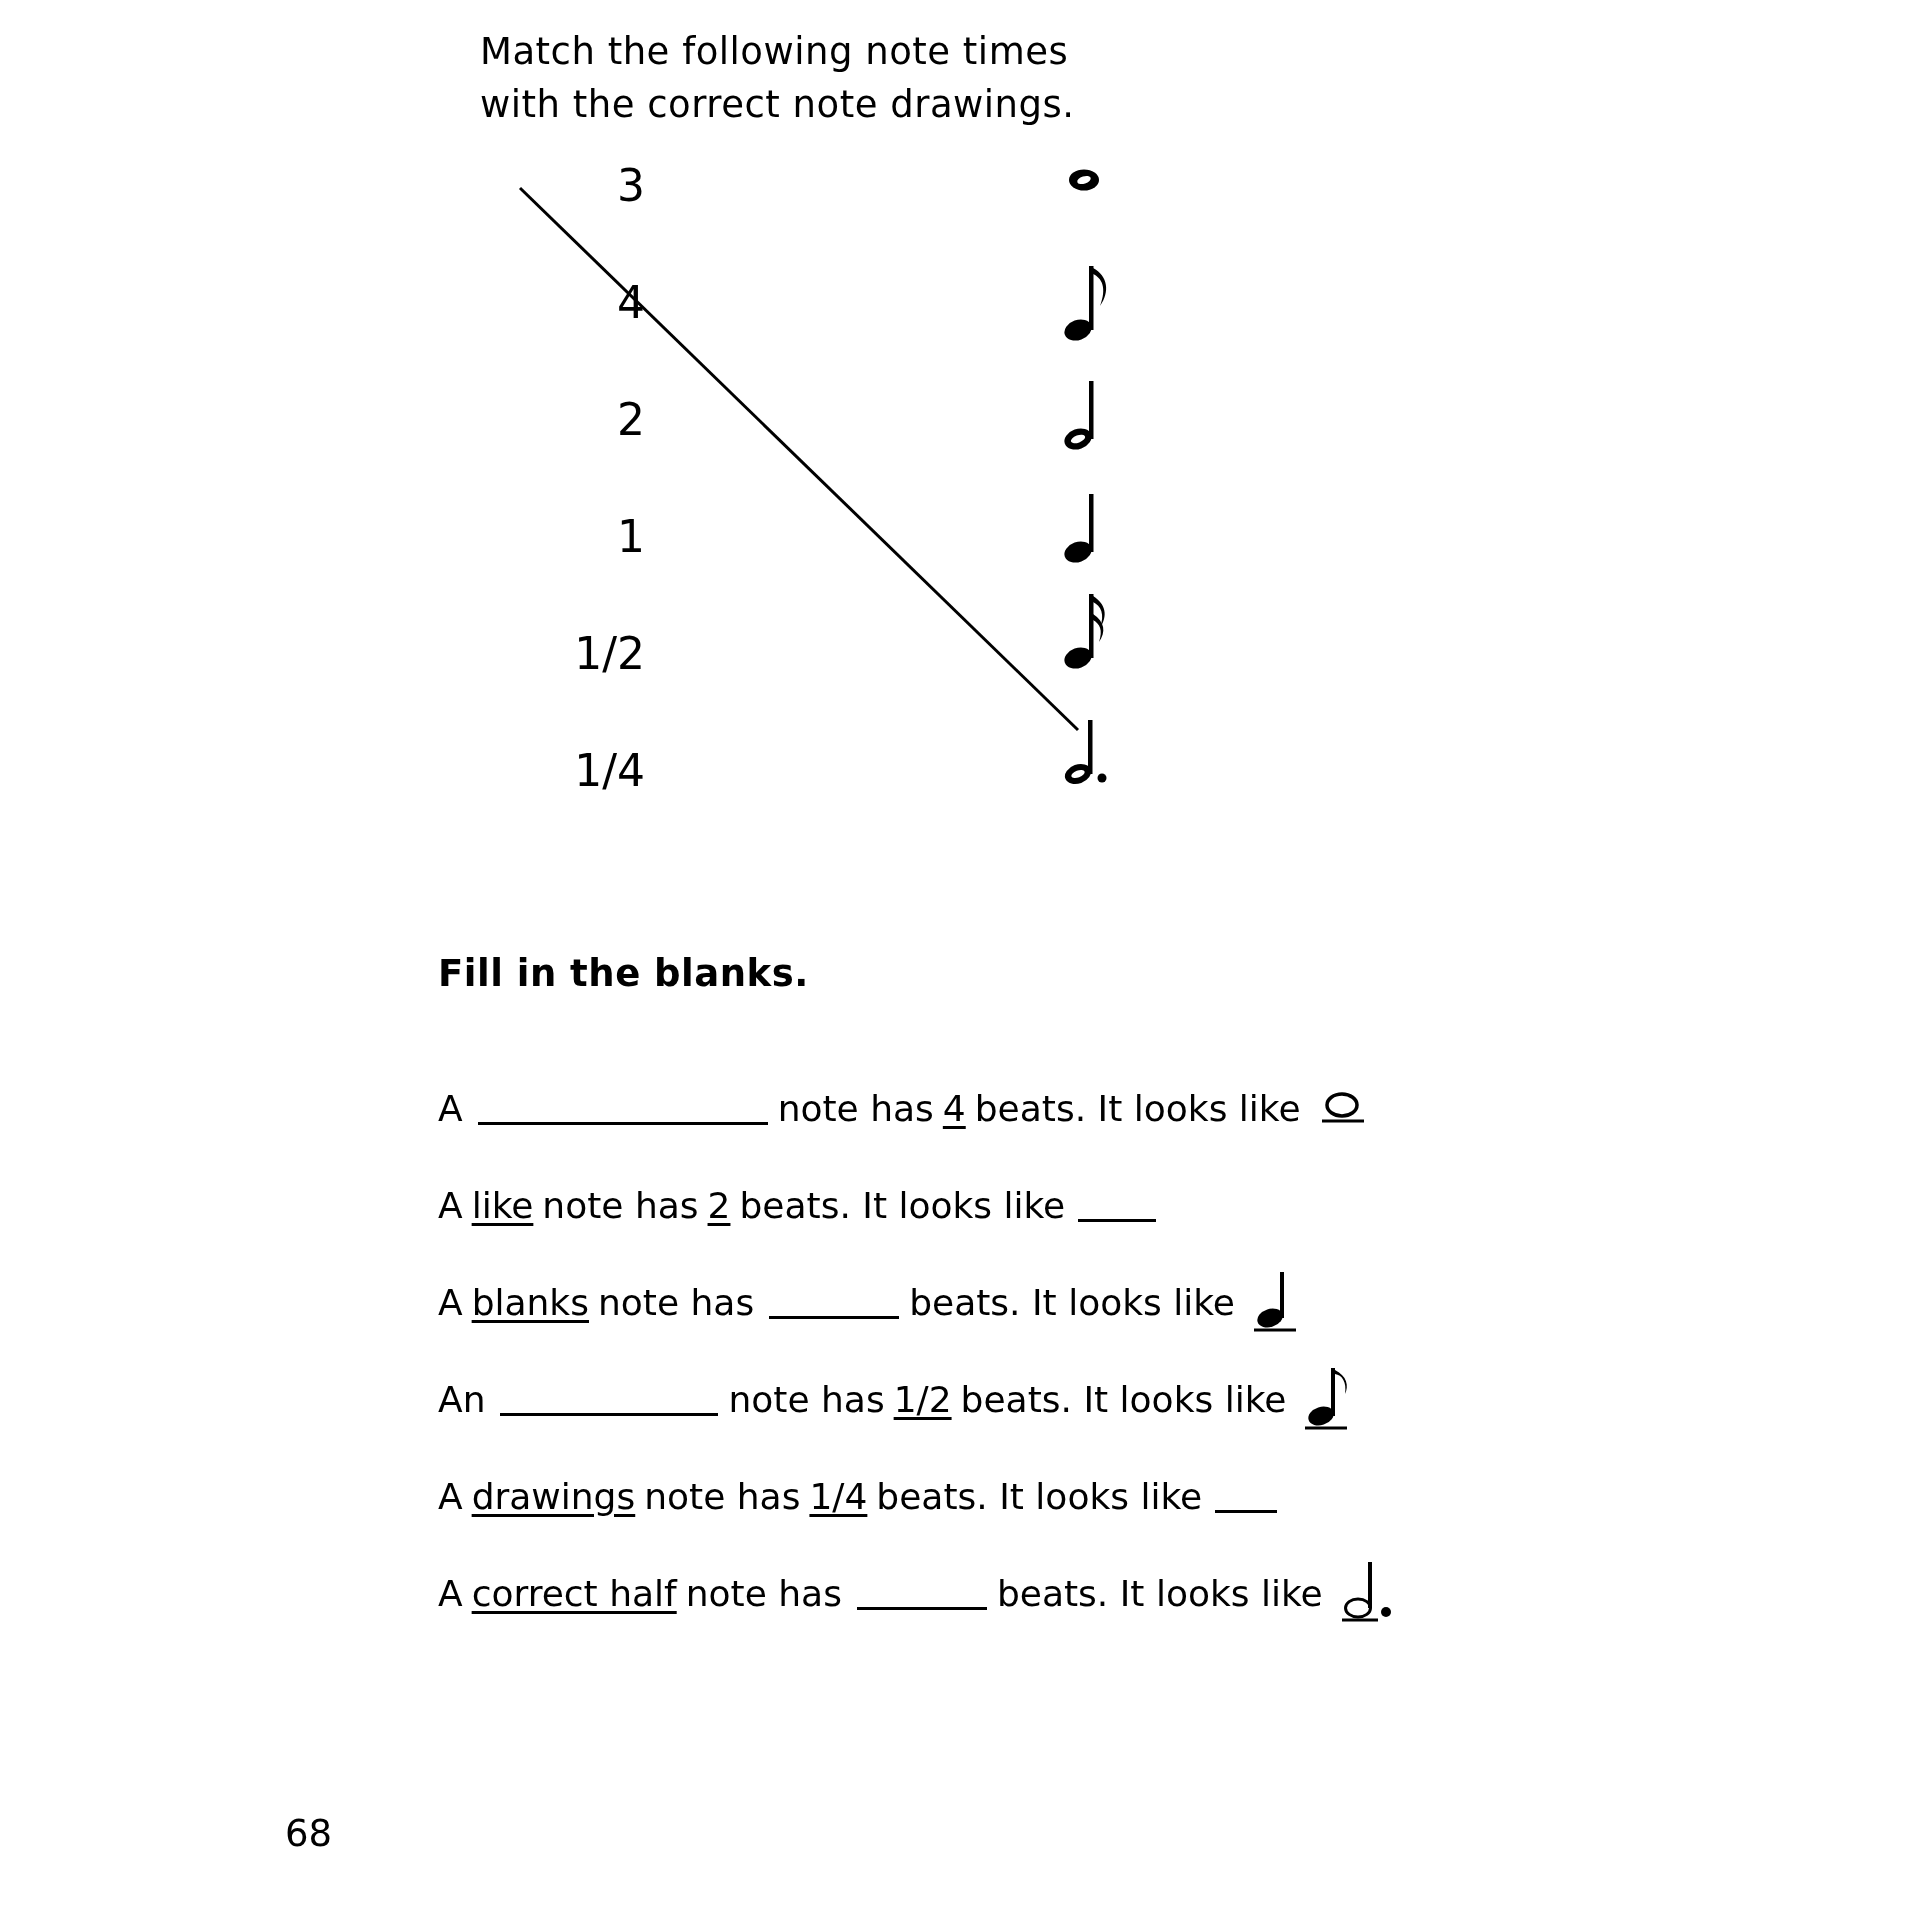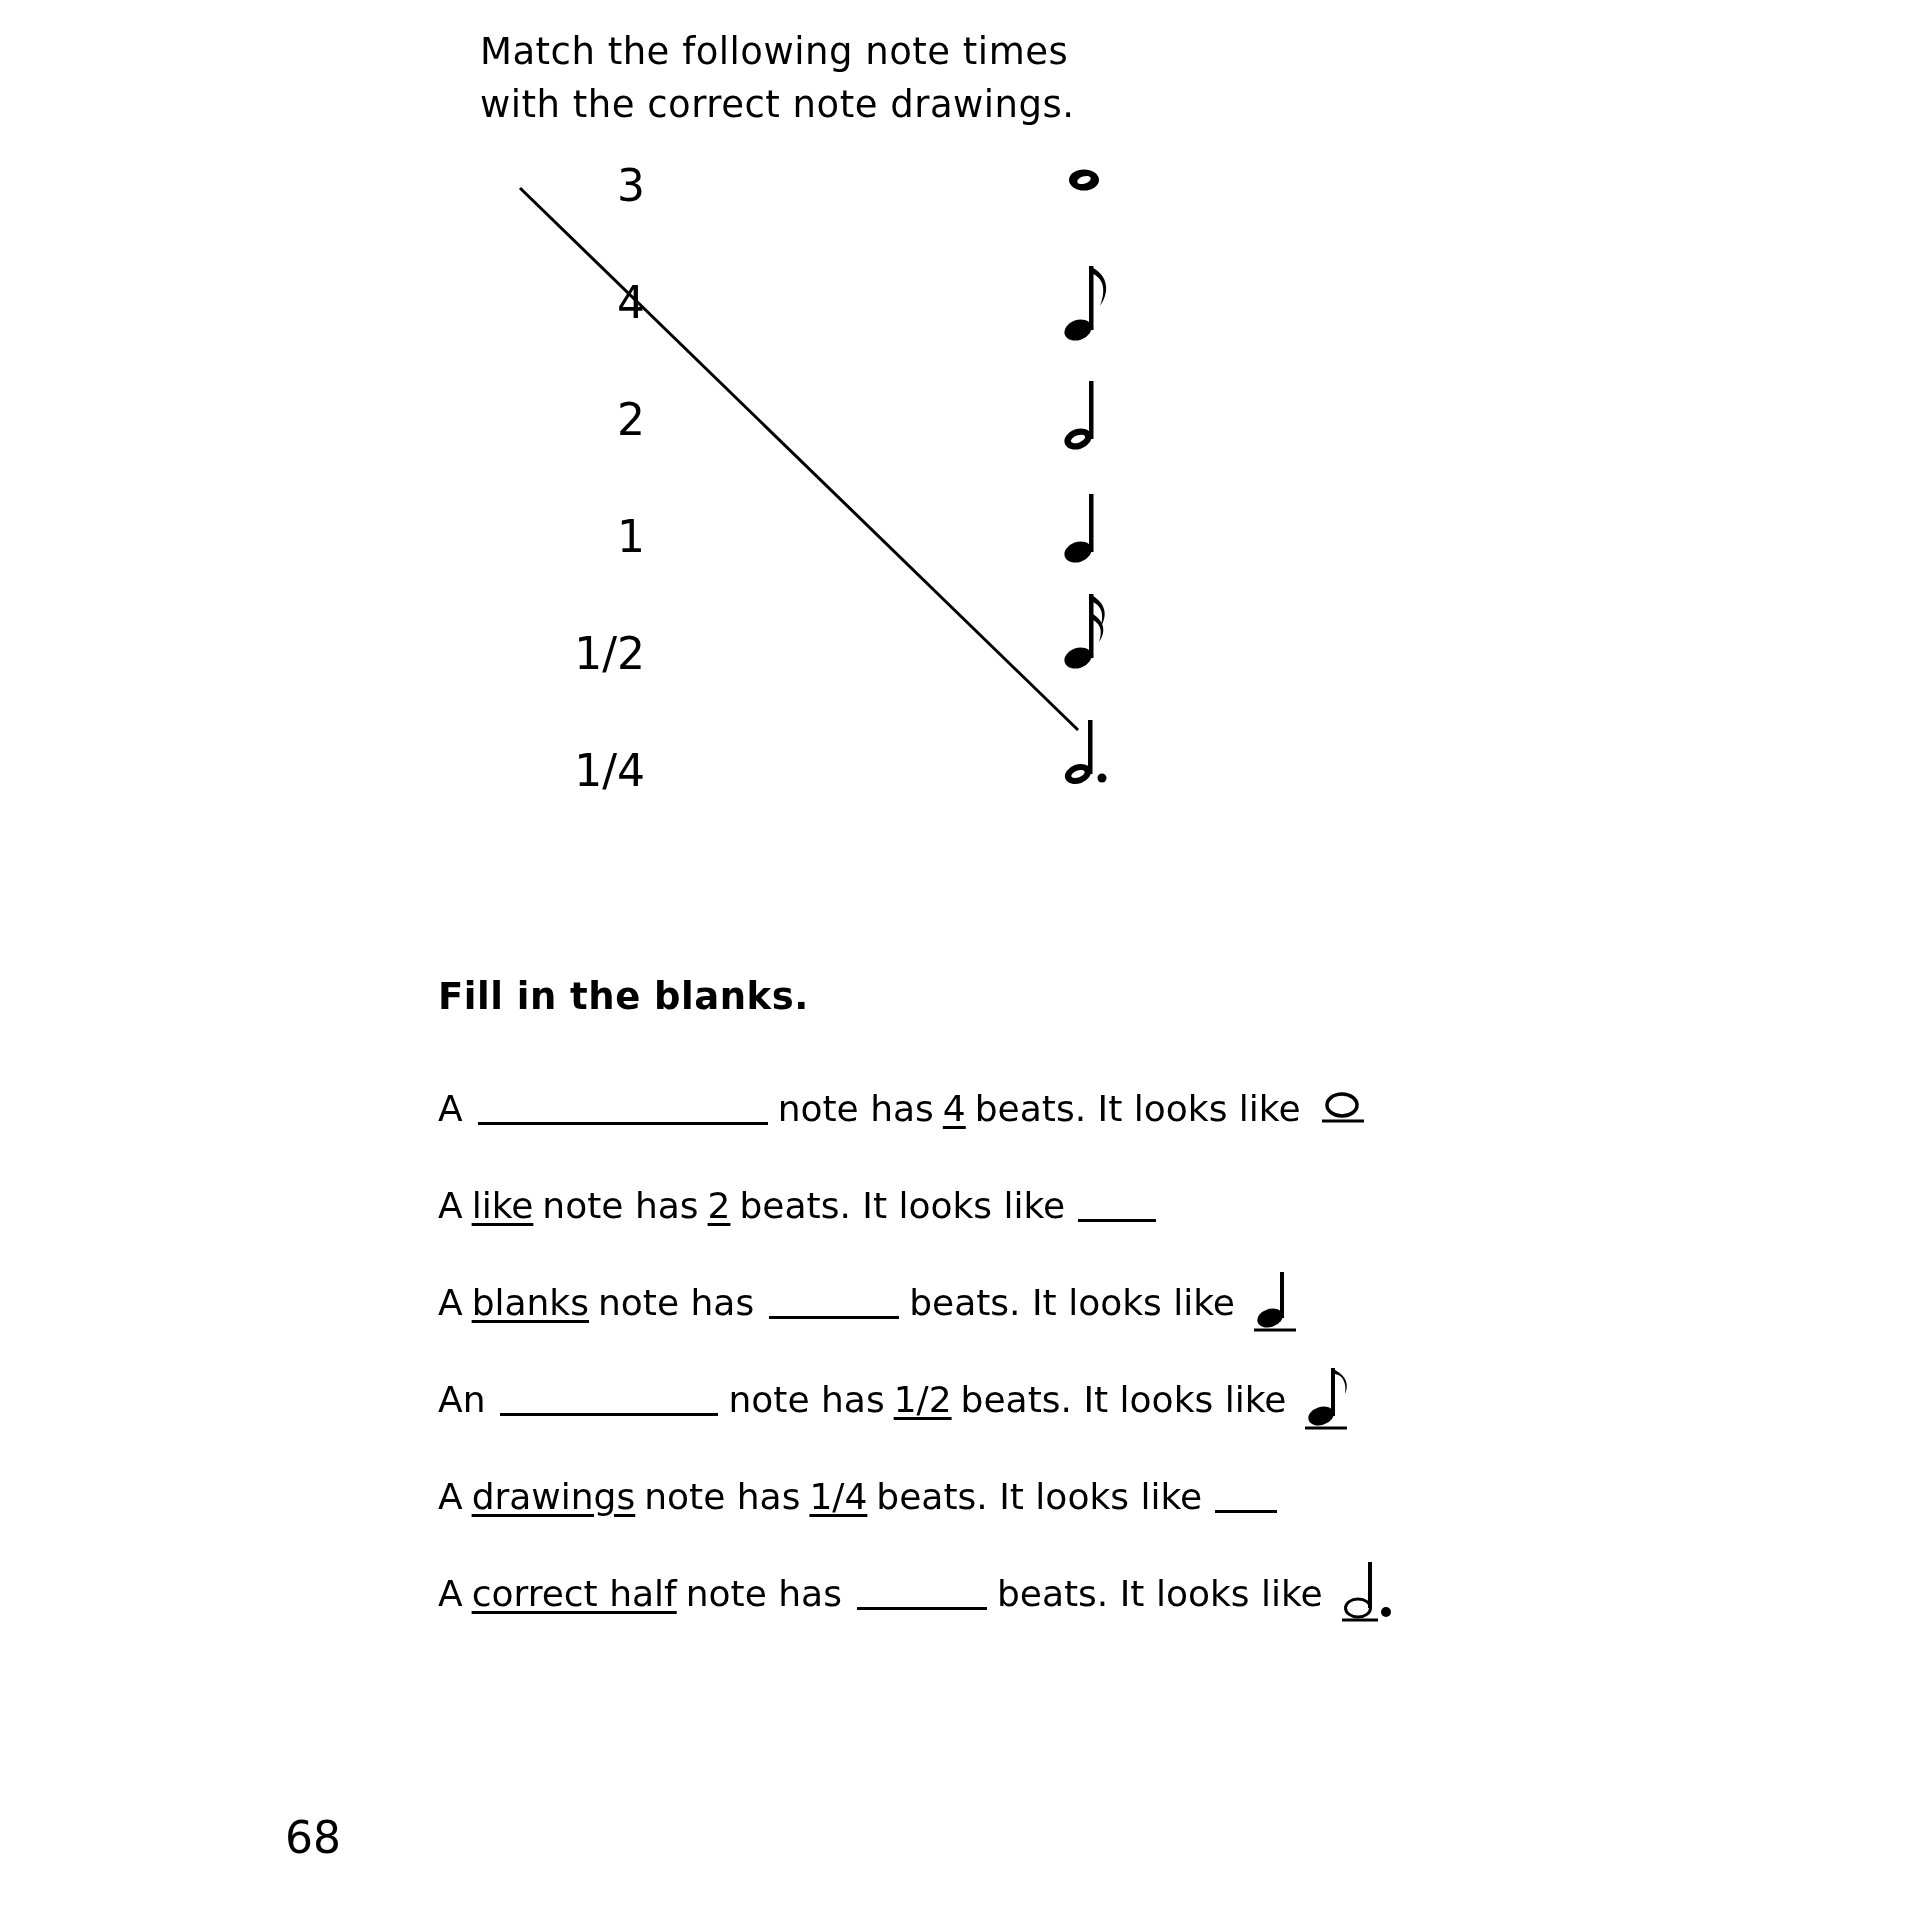--- a/index.html
+++ b/index.html
@@ -76,21 +76,21 @@
     pointer-events: none;
   }
 
   
   .note-svg { display: block; }
 
   
   .fill-head {
     position: absolute;
     left: 438px;
-    top: 975px;
+    top: 952px;
     font-weight: bold;
     font-size: 37px;
     letter-spacing: 0.5px;
   }
 
   .blank-rows {
     position: absolute;
     left: 438px;
     top: 1060px;
     width: 1300px;
@@ -150,21 +150,21 @@
     justify-content: flex-start;
     margin-left: 6px;
     position: relative;
   }
 
   
   .page-number {
     position: absolute;
     left: 285px;
     top: 1812px;
-    font-size: 44px;
+    font-size: 37px;
     font-family: "DejaVu Sans", sans-serif;
   }
 </style>
 </head>
 <body>
 
 <div class="page">
 
   <div class="instruction">
     <span>Match the following note times</span>

